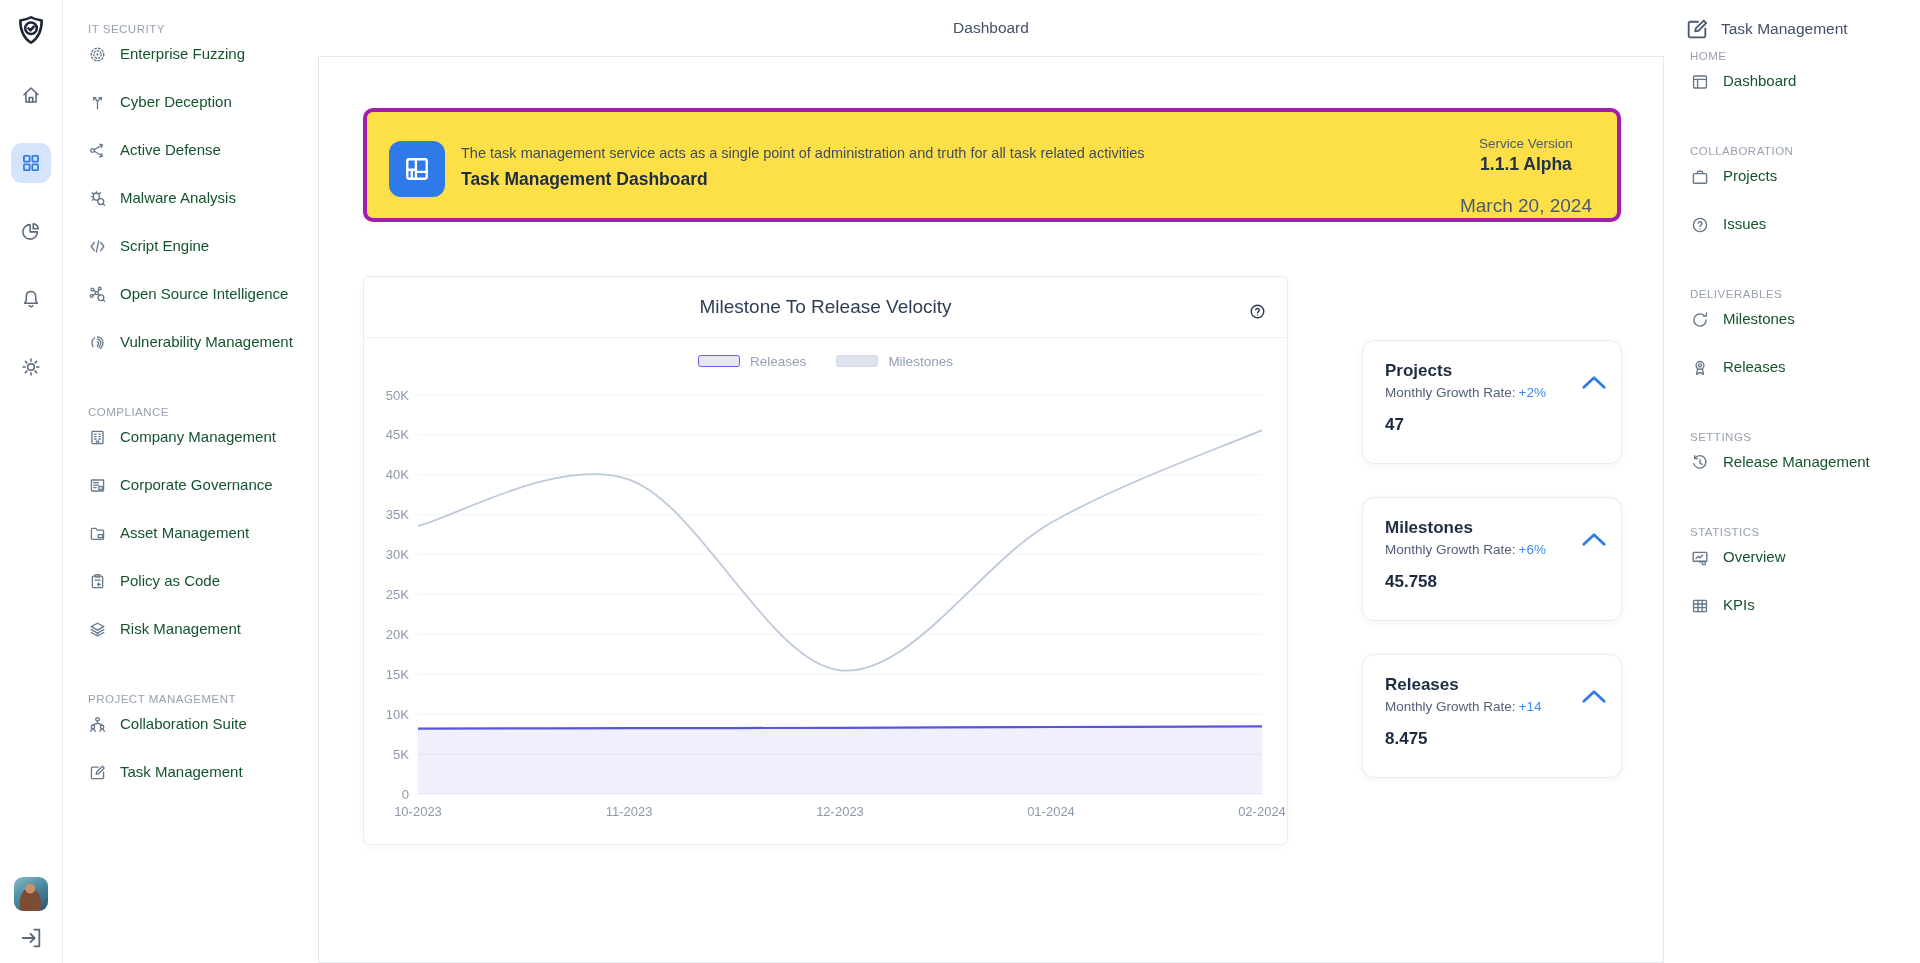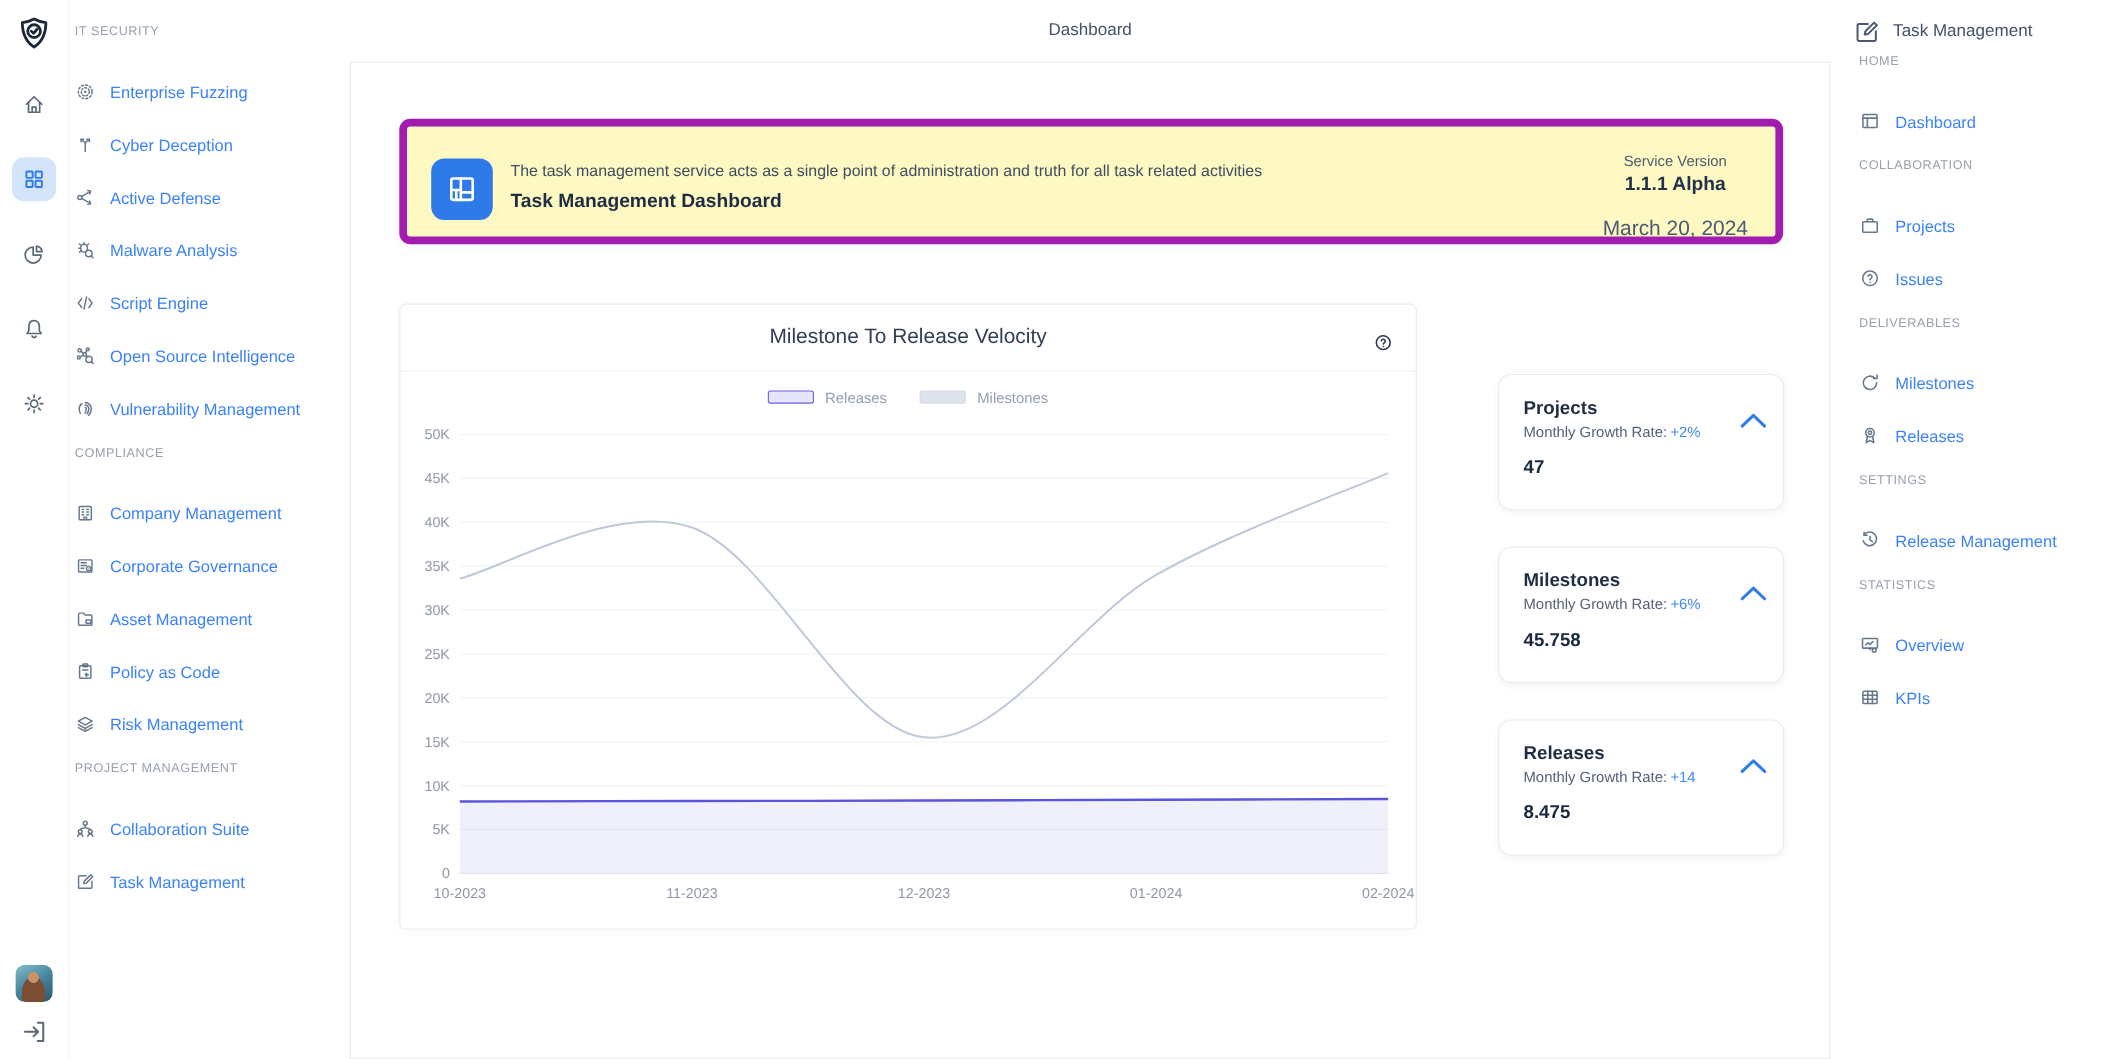--- a/index.html
+++ b/index.html
@@ -21,43 +21,43 @@
   background:
    radial-gradient(circle at 48% 34%, #c9916a 0 17%, rgba(0,0,0,0) 18%),
    radial-gradient(ellipse at 48% 78%, #7d4d33 0 42%, rgba(0,0,0,0) 43%),
    linear-gradient(150deg,#85bccb 0%,#4b8aa0 45%,#27566e 100%)}
 .rail-logout{width:26px;height:26px;margin:14px 0 12px;color:#5b6878;cursor:pointer}
 
 
 .nav-section{margin-top:19px}
 .nav-section:first-of-type{margin-top:0}
 .nav-section-label{height:24px;display:flex;align-items:center;font-size:11.5px;letter-spacing:.5px;color:#98a1ae}
-.nav-item{height:48px;display:flex;align-items:flex-end;gap:13px;font-size:15px;color:#3b82f6;cursor:pointer}
+.nav-item{height:48px;display:flex;align-items:flex-start;gap:13px;font-size:15px;color:#14532d;cursor:pointer}
 .nav-section-label + .nav-item{margin-top:4px}
 .nav-item .ic{width:19px;height:19px;color:#66788c}
 .nav-label{white-space:nowrap}
 
 #left-nav{position:absolute;left:64px;top:0;width:254px;padding-top:17px}
-#left-nav .nav-section-label,#left-nav .nav-item{padding-left:4px}
+#left-nav .nav-section-label,#left-nav .nav-item{padding-left:24px}
 
 #right-nav{position:absolute;left:1684px;top:0;width:236px}
 #right-nav .nav-section-label,#right-nav .nav-item{padding-left:6px}
 #right-nav .nav-item .ic{width:20px;height:20px}
 #right-nav .nav-section:first-of-type{}
 .app-header{display:flex;align-items:center;gap:11px;padding-top:14px;height:44px;font-size:15.5px;color:#42506a}
 .app-header .ic{width:26px;height:26px;color:#4a5870}
 
 
 #breadcrumb{position:absolute;left:318px;top:0;width:1346px;height:56px;display:flex;align-items:center;
   justify-content:center;font-size:15.5px;color:#43526b}
 #main-panel{position:absolute;left:318px;top:56px;width:1346px;height:907px;border:1px solid #e5e8ec;background:#fff}
 
 
-#header-card{position:absolute;left:363px;top:108px;width:1258px;height:114px;background:#fef9c3;
-  border:7px solid #a21caf;border-radius:10px;box-shadow:0 2px 7px rgba(25,39,70,.05)}
+#header-card{position:absolute;left:363px;top:108px;width:1258px;height:114px;background:#fde047;
+  border:4px solid #a21caf;border-radius:10px;box-shadow:0 2px 7px rgba(25,39,70,.05)}
 .tile{position:absolute;left:22px;top:29px;width:56px;height:56px;border-radius:12px;background:#2f7ae9;
   display:flex;align-items:center;justify-content:center;color:#fff}
 .tile .ic{width:36px;height:36px}
 .hc-desc{position:absolute;left:94px;top:33px;font-size:14.5px;color:#3f4d61}
 .hc-title{position:absolute;left:94px;top:57px;font-size:17.5px;font-weight:bold;color:#1f2d42}
 .hc-meta{position:absolute;right:25px;top:24px;text-align:center}
 .hc-meta .vl{font-size:13.5px;color:#4c5a70}
 .hc-meta .vv{font-size:17.5px;font-weight:bold;color:#22324a;margin-top:3px}
 .hc-meta .vd{font-size:19px;color:#4c5a70;margin-top:20px}
 

